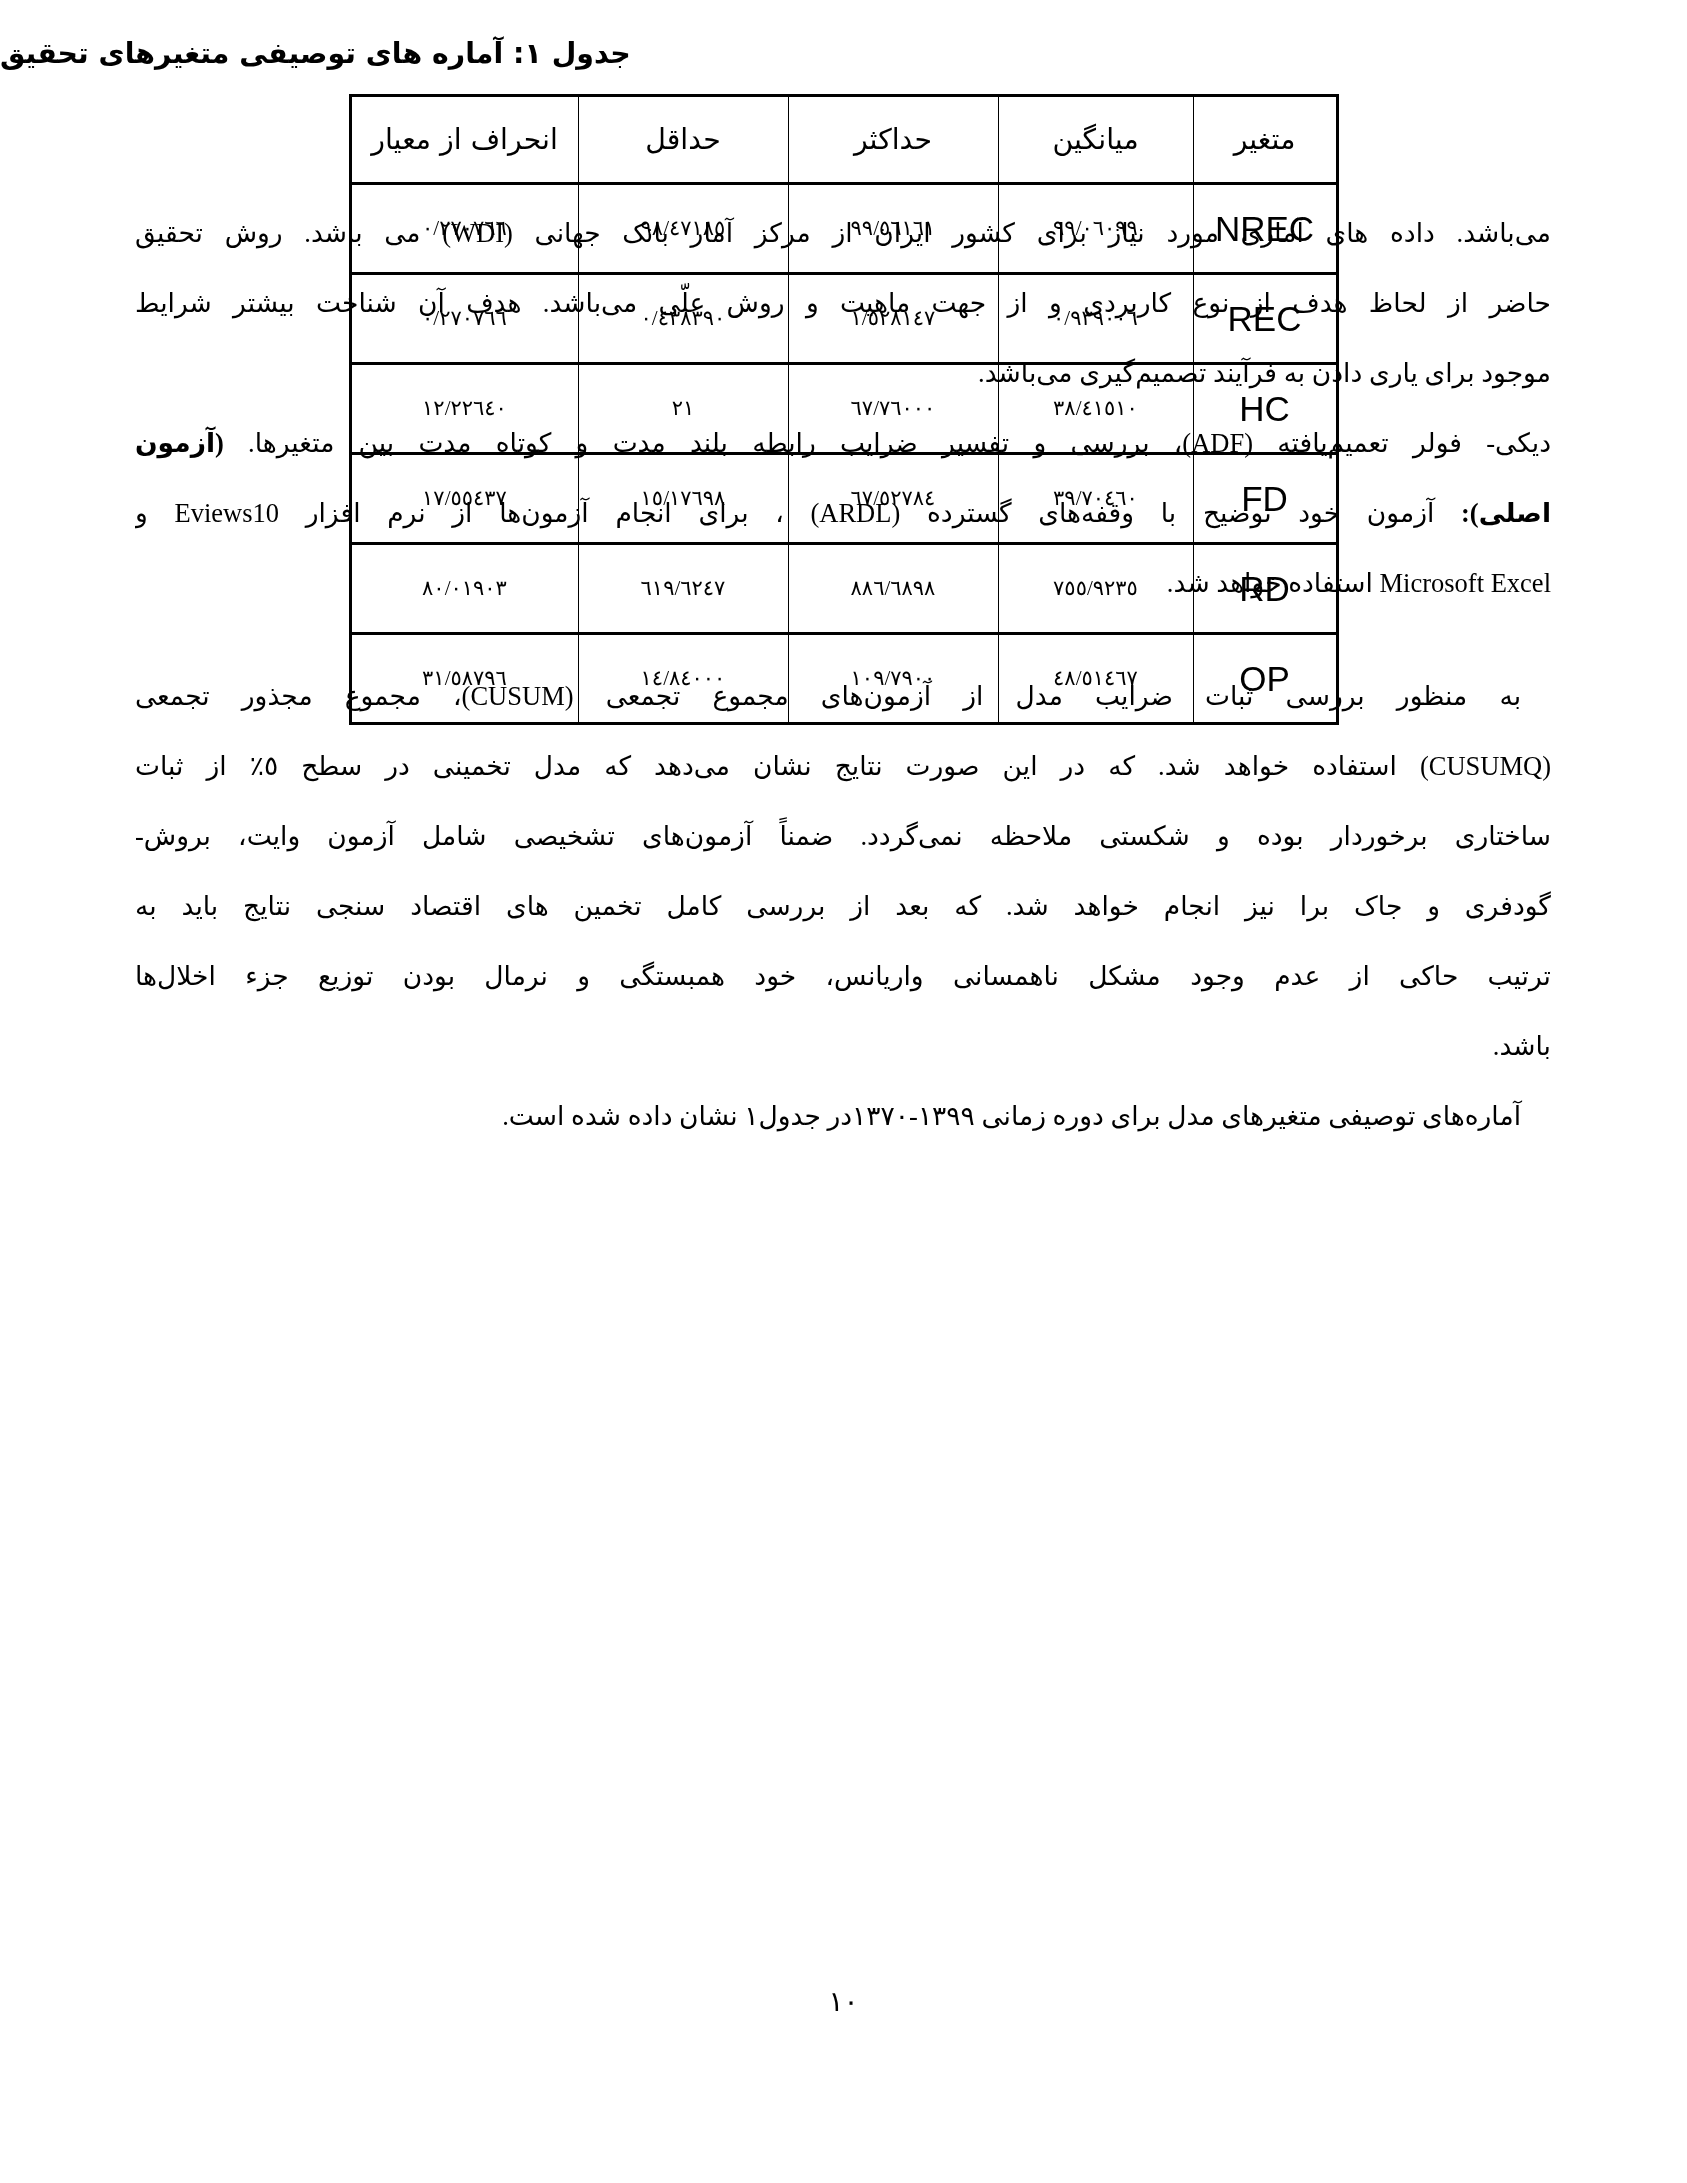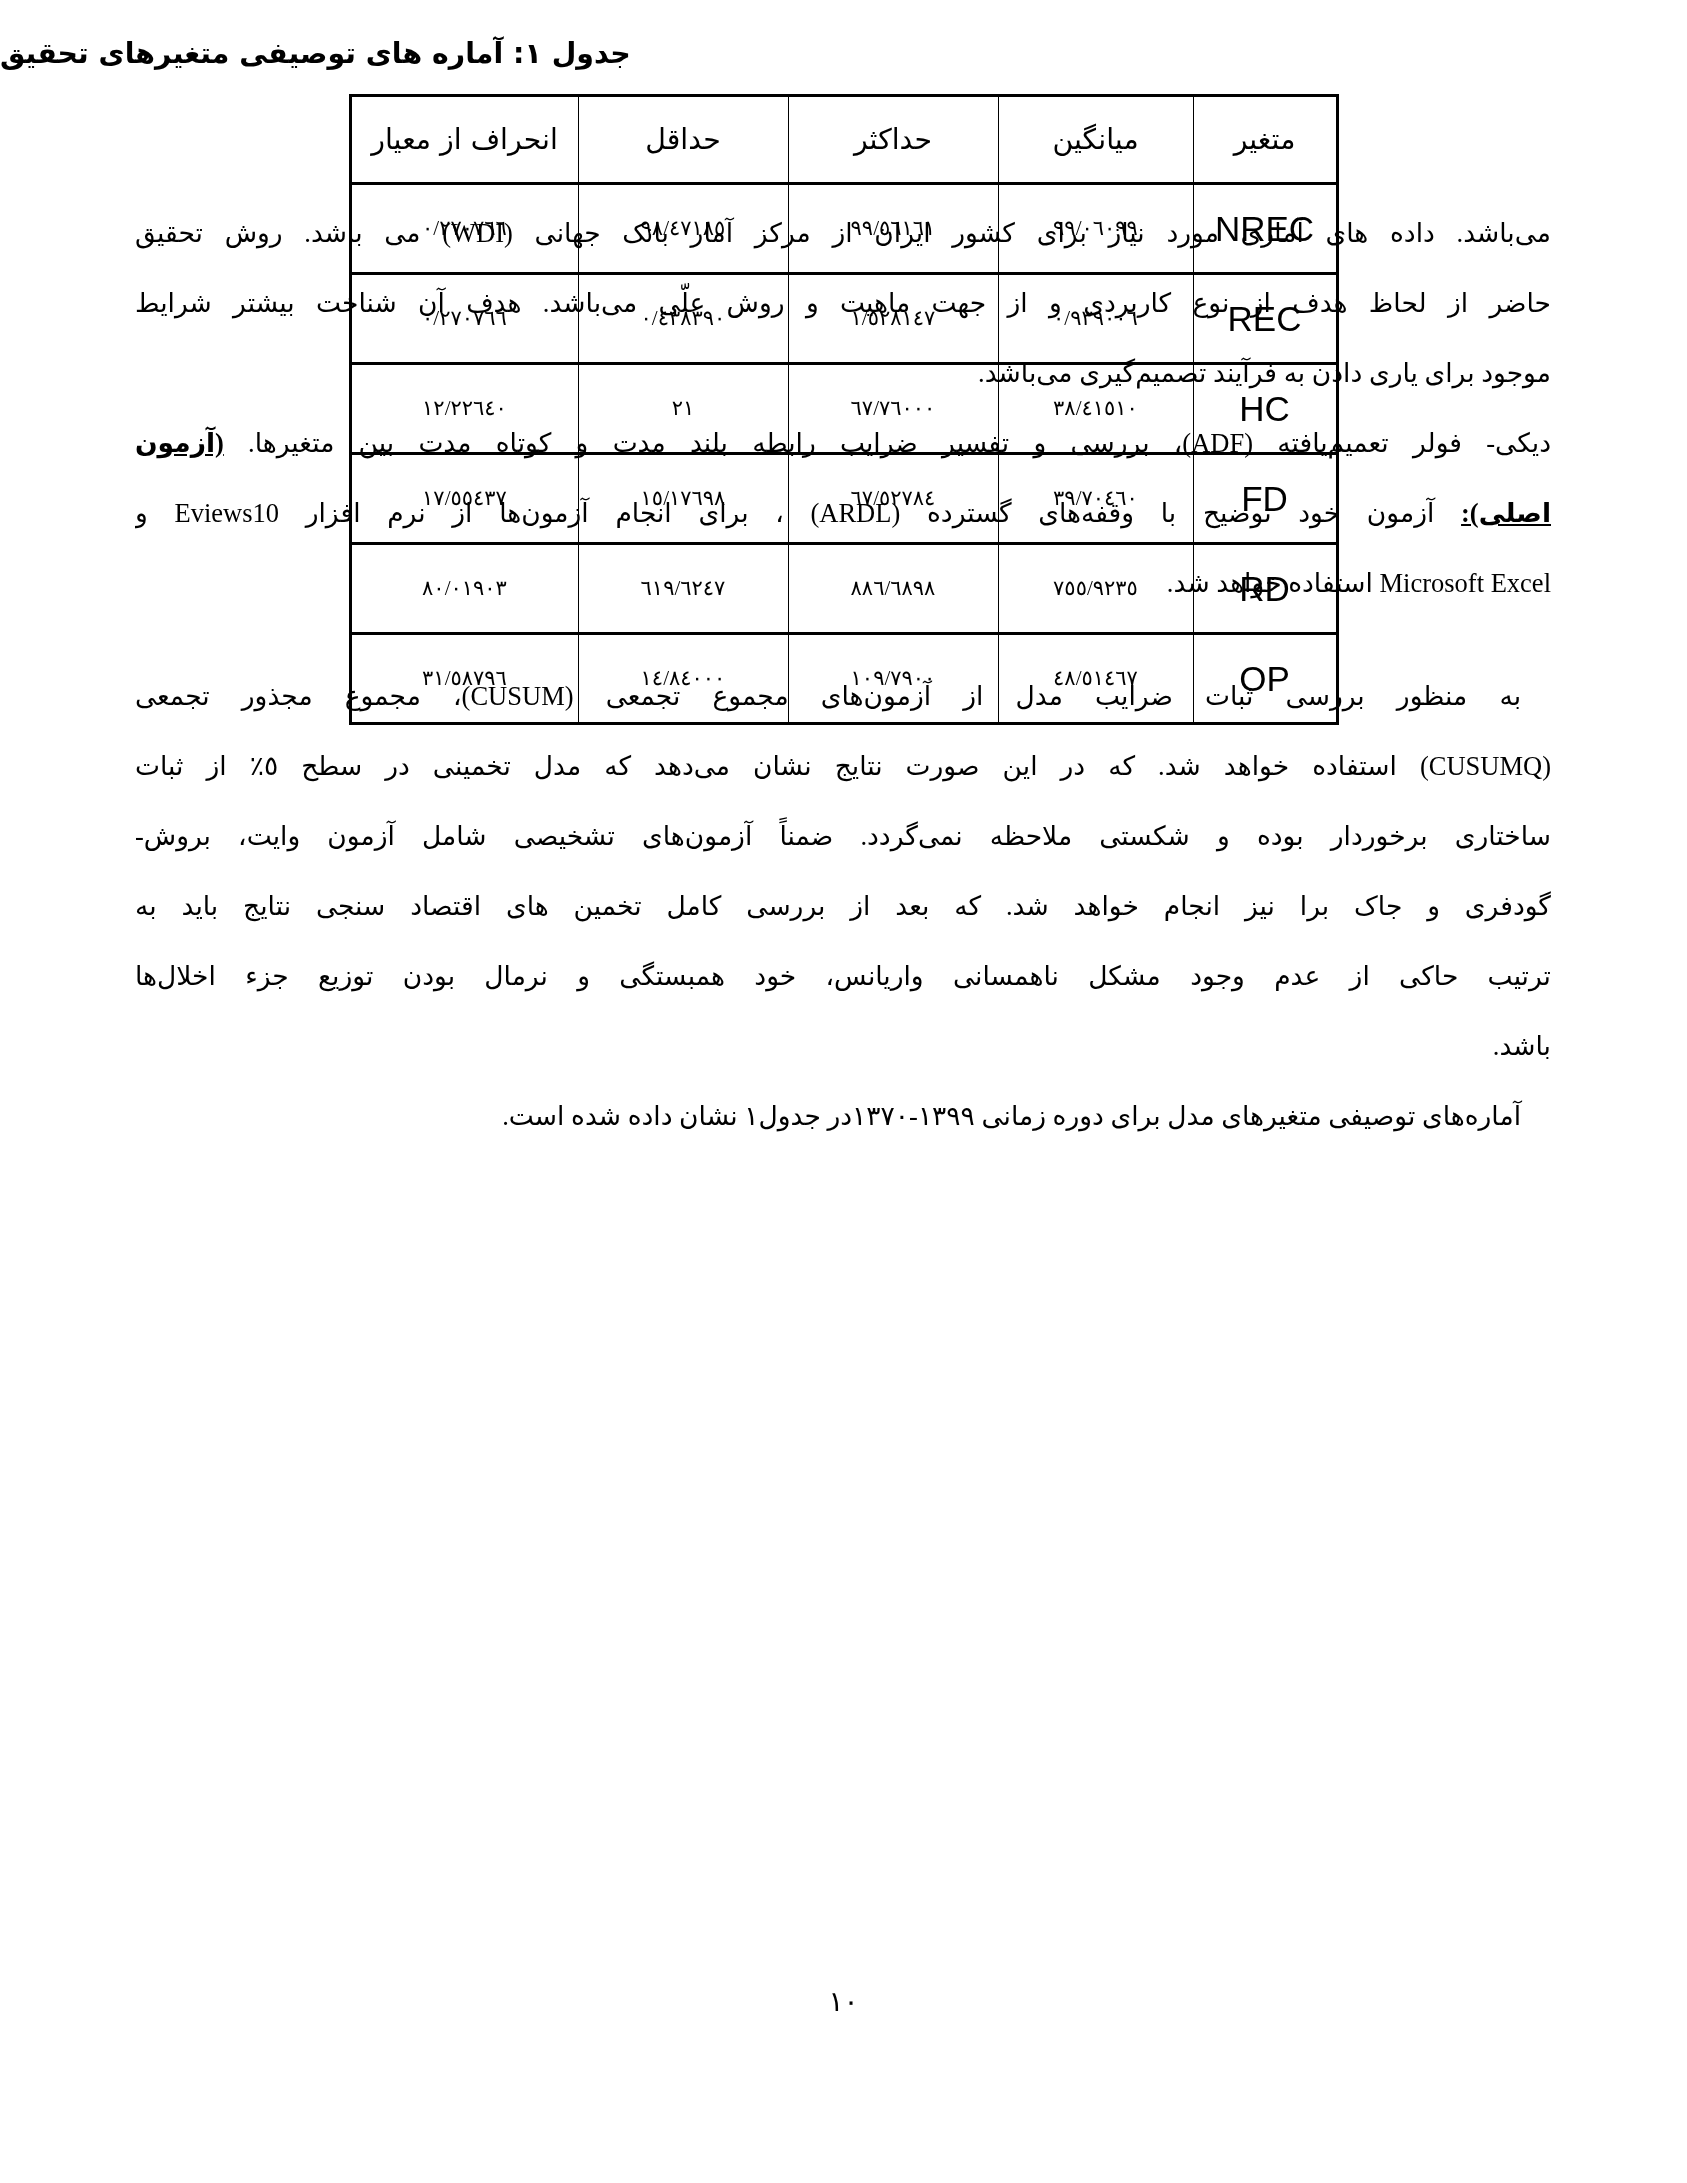--- a/index.html
+++ b/index.html
@@ -23,21 +23,21 @@
   .line{
     font-size:26.5px;
     line-height:70px;
     height:70px;
     overflow:hidden;
     white-space:normal;
   }
   .line.just{text-align:justify;text-align-last:justify;}
   .line.endline{text-align:right;}
   .line.ind{text-indent:30px;}
-  .line b{font-weight:bold;text-decoration:underline;}
+  .line b{font-weight:bold;}
   .table-title{
     margin-top:32px;
     height:44px;
     line-height:44px;
     text-align:left;
     font-weight:bold;
     font-size:28.4px;
     font-family:"DejaVu Sans","Liberation Serif",sans-serif;
   }
   table.stats{

